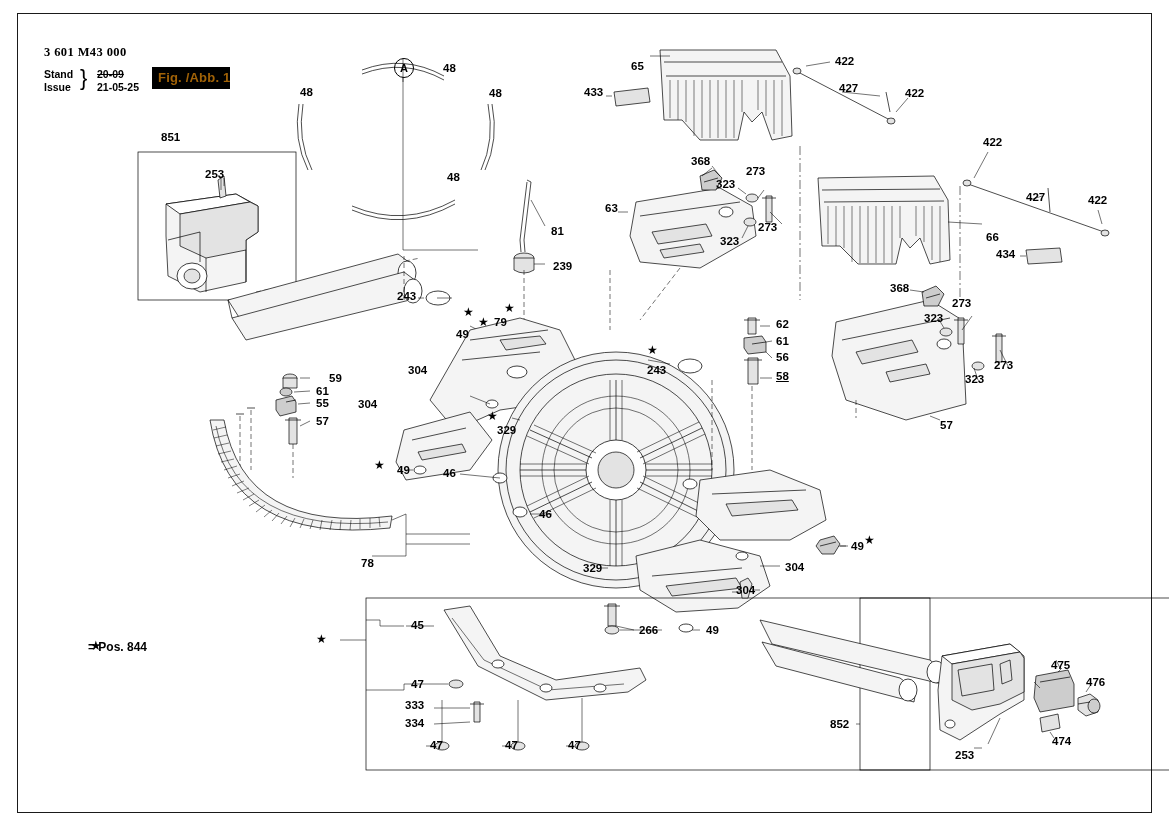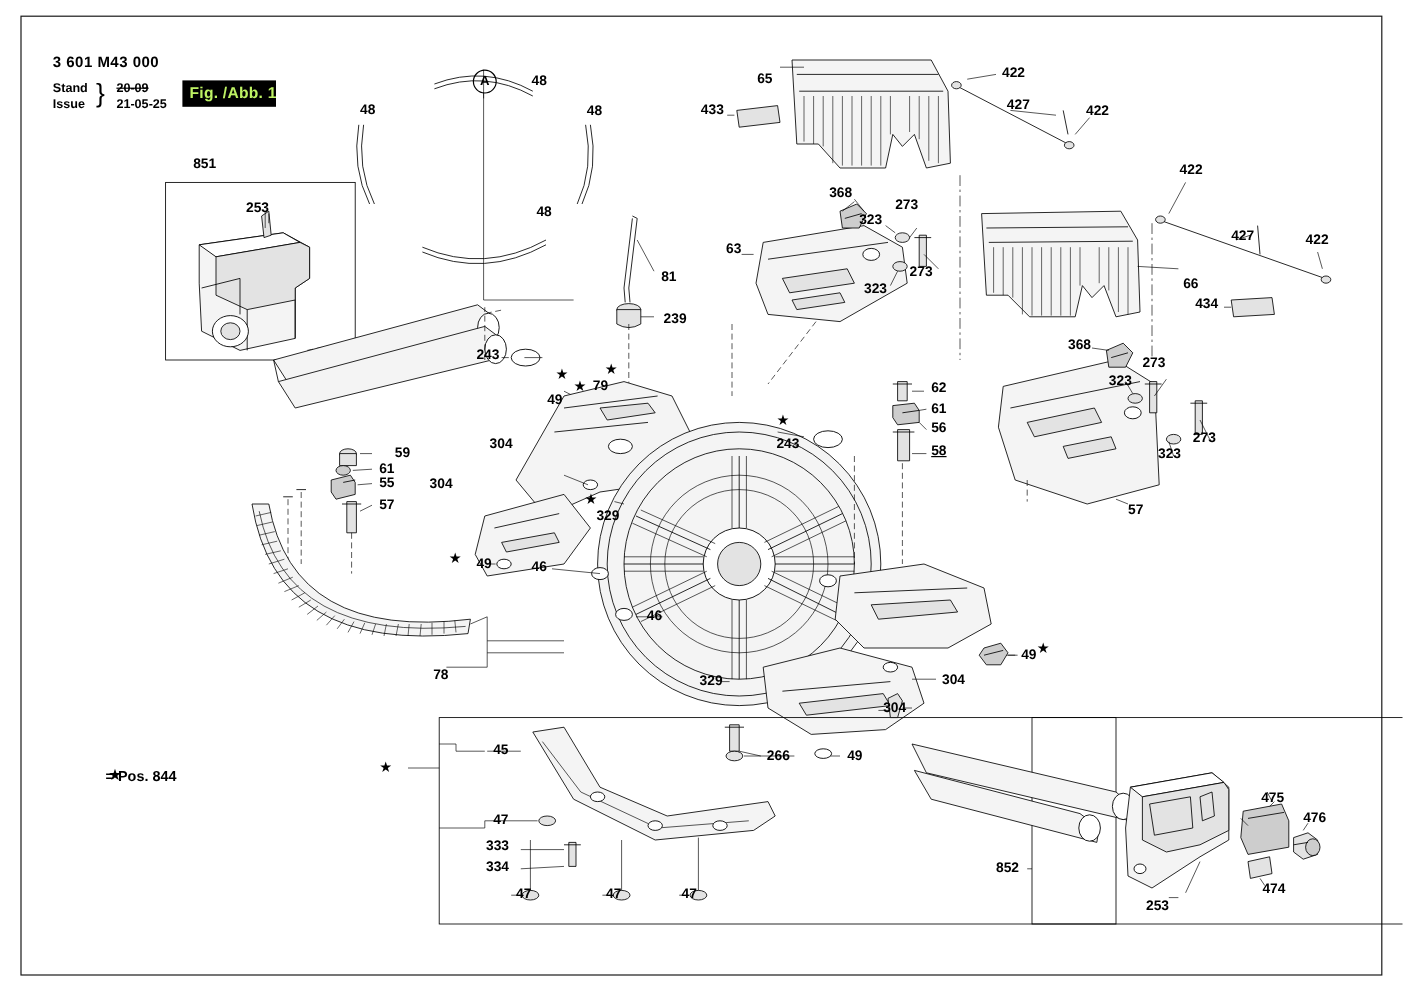--- a/index.html
+++ b/index.html
@@ -32,20 +32,21 @@
     left: 44px;
     top: 45px;
     font-size: 12.5px;
     font-weight: bold;
     color: #000;
     letter-spacing: 0.4px;
   }
   .hdr-partno {
     font-size: 12.5px;
     font-weight: bold;
+    font-family: Liberation Serif, serif;
   }
   .stand-issue {
     position: absolute;
     left: 44px;
     top: 68px;
     font-size: 10.5px;
     font-weight: bold;
     line-height: 13px;
     color: #000;
   }
@@ -68,21 +69,21 @@
     line-height: 13px;
   }
   .struck {
     text-decoration: line-through;
   }
   .figbox {
     position: absolute;
     left: 152px;
     top: 67px;
     background: #000;
-    color: #bef264;
+    color: #a16207;
     font-size: 13px;
     font-weight: bold;
     padding: 3px 0 4px 6px;
     letter-spacing: 0.2px;
   }
   
   .footer {
     position: absolute;
     left: 52px;
     top: 726px;

